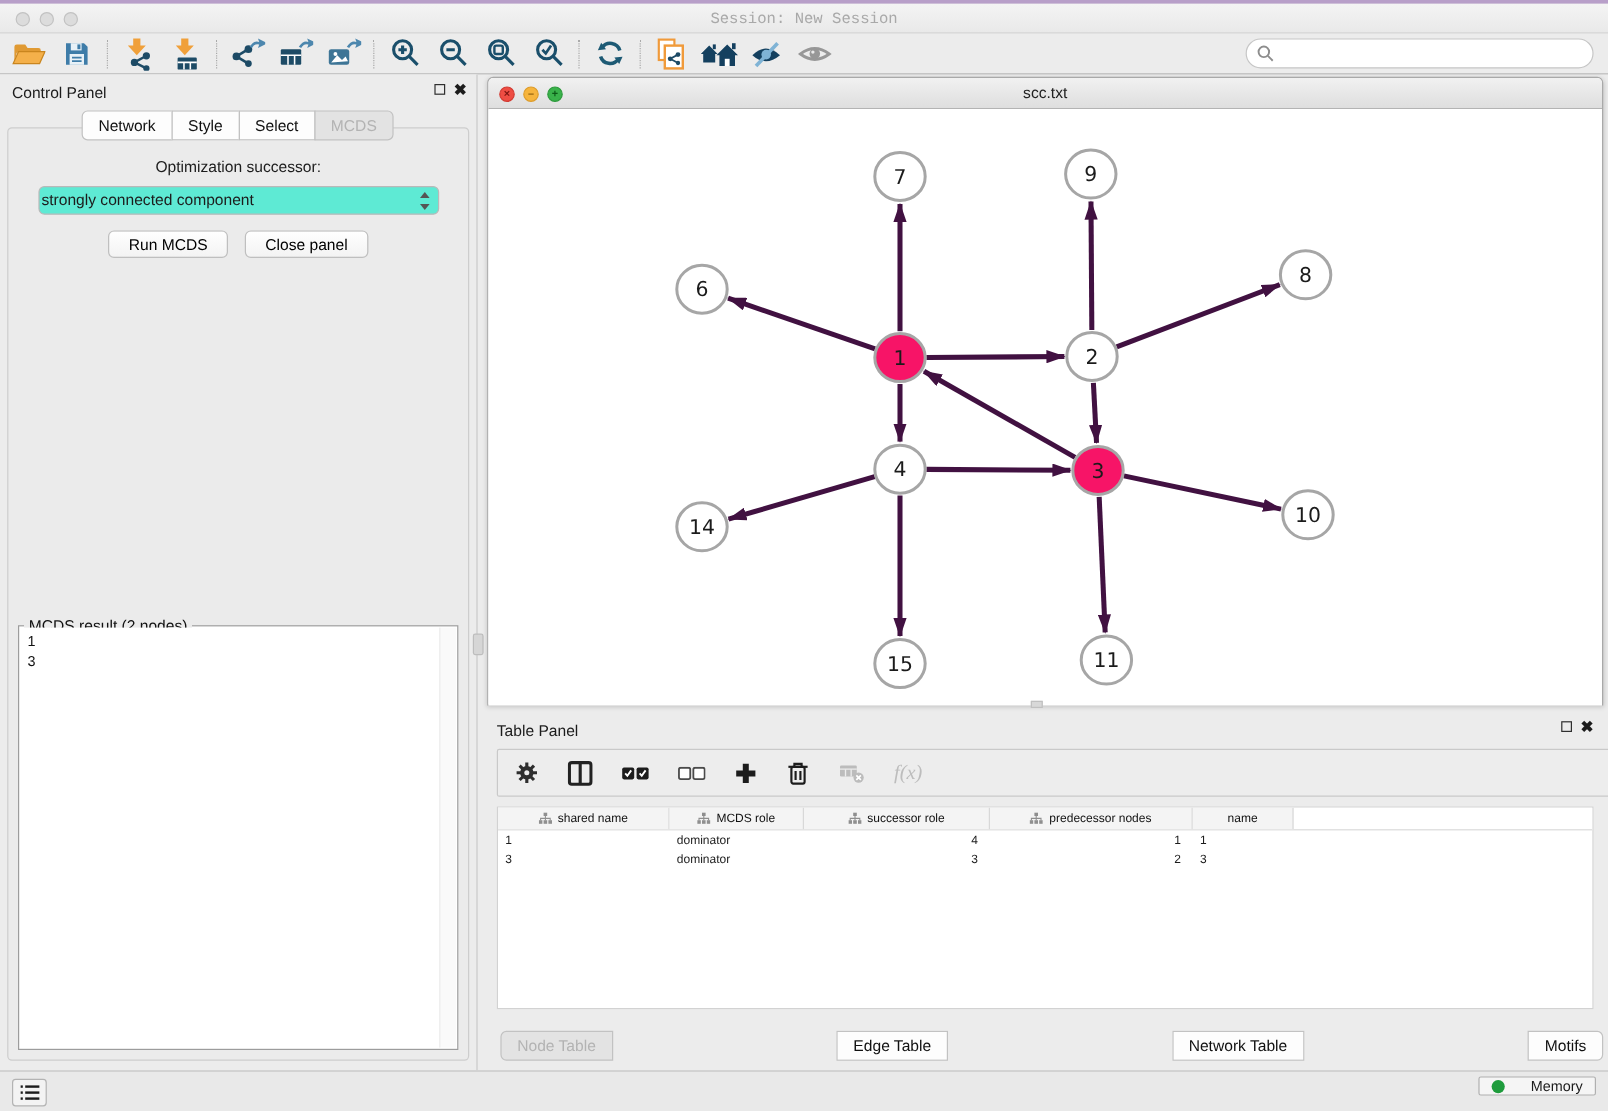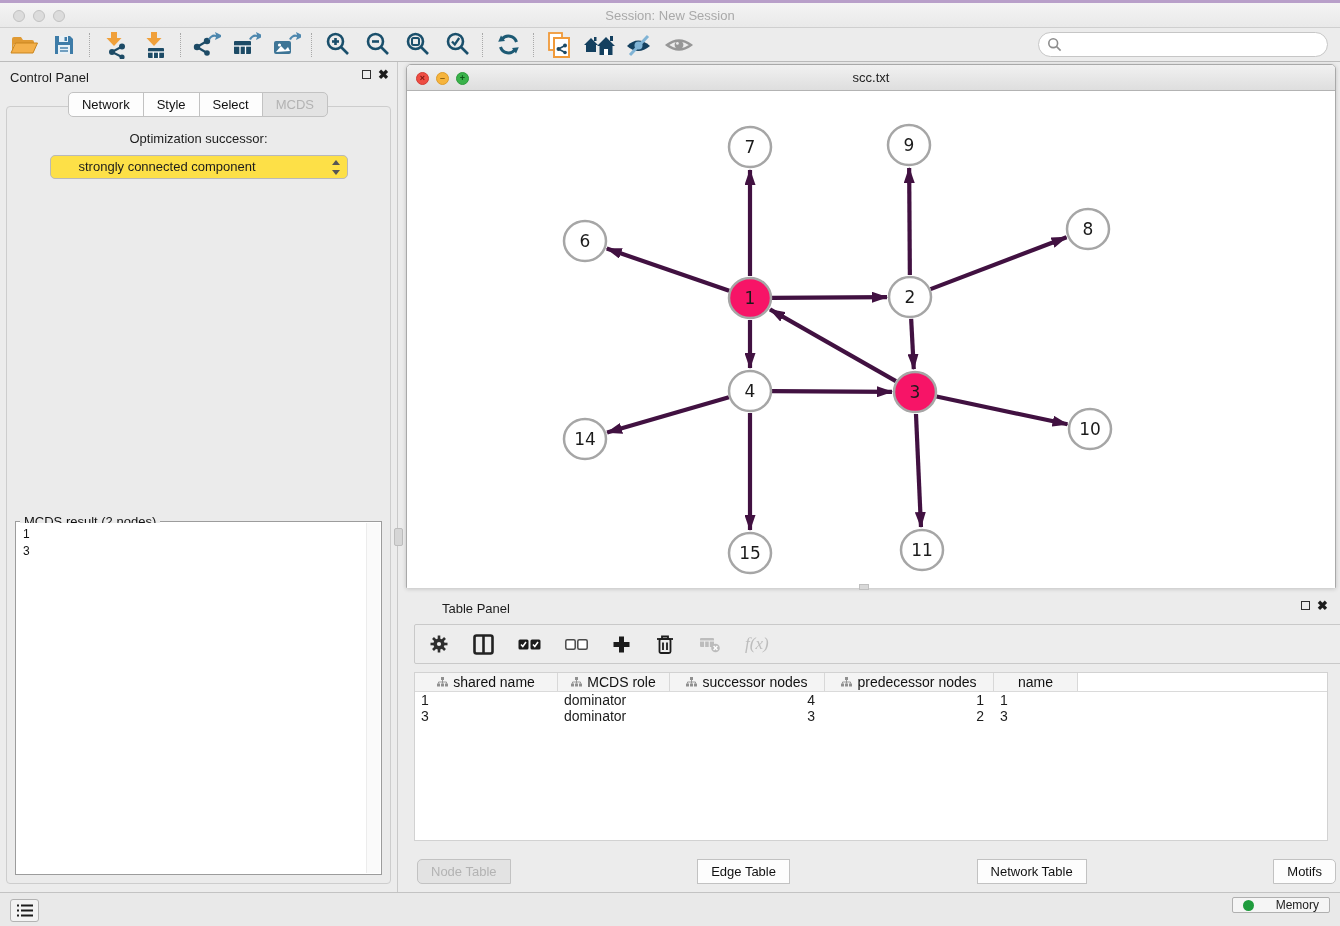--- a/index.html
+++ b/index.html
@@ -13,21 +13,21 @@
   .titlebar {
     position:absolute; top:0; left:0; width:1340px; height:28px;
     border-top:3px solid #b89fc9;
     background:linear-gradient(#f4f4f4,#e9e9e9);
     border-bottom:1px solid #cfcfcf;
   }
   .traffic { position:absolute; top:7px; width:12px; height:12px; border-radius:50%;
     background:#dcdcdc; border:1px solid #c2c2c2; }
   .t1{left:13px}.t2{left:33px}.t3{left:53px}
   .app-title { position:absolute; left:0; right:0; top:0; height:17px; line-height:26px;
-    text-align:center; font-size:13px; color:#a9a9a9; }
+    text-align:center; font-size:13px; color:#a9a9a9;font-family:Liberation Mono, monospace; }
 
   
   .toolbar {
     position:absolute; top:28px; left:0; width:1340px; height:34px;
     background:#ececec; border-bottom:1px solid #bcbcbc;
     display:flex; align-items:center; padding-left:4px;
   }
   .tbi { width:40px; height:30px; display:flex; align-items:center; justify-content:center; cursor:default; }
   .sep { width:1px; height:24px; border-left:1px dotted #a9a9a9; margin:0 5px; }
   .searchbox {
@@ -55,23 +55,23 @@
   }
   .tab:first-child { border-radius:5px 0 0 5px; }
   .tab:last-child  { border-radius:0 5px 5px 0; }
   .tab.disabled-selected { background:#e3e3e3; color:#b3b3b3; }
   .cp-content {
     position:absolute; left:6px; right:6px; top:44px; bottom:8px;
     border:1px solid #cdcdcd; border-radius:4px; background:#ebebeb;
   }
   .opt-label { text-align:center; margin-top:24px; font-size:13px; }
   .dropdown {
-    width:298px; height:24px; margin:9px auto 0 auto; background:#fde047;
+    width:334px; height:24px; margin:9px auto 0 auto; background:#5eead4;
     border:1px solid #b9b9b9; border-radius:5px; position:relative;
-    font-size:13px; line-height:22px; padding-left:28px;
+    font-size:13px; line-height:22px; padding-left:2px;
   }
   .dd-stepper { position:absolute; right:5px; top:3px; width:12px; height:17px; }
   .dd-stepper svg { display:block; }
   .btn-row { display:flex; justify-content:center; gap:14px; margin-top:13px; }
   .mac-btn {
     font-size:13px; font-family:"Liberation Sans",sans-serif;
     background:linear-gradient(#ffffff,#f3f3f3); border:1px solid #bfbfbf;
     border-radius:5px; padding:3px 16px; cursor:default;
   }
   .result-fieldset {
@@ -105,32 +105,32 @@
         font-size:9px; font-weight:bold; line-height:13px; }
   .tl-close { left:9px;  background:#ee4d43; border:1px solid #d23b33; color:#7c1410; }
   .tl-min   { left:29px; background:#f6b43c; border:1px solid #dd9c2b; color:#8a5d0d; }
   .tl-max   { left:49px; background:#39b24a; border:1px solid #2d9a3c; color:#0d5a18; }
   .net-canvas { position:absolute; left:0; top:26px; width:928px; height:497px; background:#fff; }
   .h-handle { position:absolute; left:452px; bottom:-3px; width:10px; height:6px;
     background:#d8d8d8; border:1px solid #c0c0c0; }
 
   
   .table-panel { position:absolute; left:406px; top:596px; width:930px; height:296px; }
-  .tp-header { height:24px; position:relative;margin-left:28px; }
+  .tp-header { height:24px; position:relative; }
   .tp-title { position:absolute; left:8px; top:5px; font-size:13px; }
   .tp-toolbar {
     position:absolute; left:8px; top:28px; width:1040px; height:40px;
     border:1px solid #c9c9c9; border-radius:2px; background:#ededed;
     display:flex; align-items:center; padding-left:14px; gap:24px;
   }
   .tpi { display:flex; align-items:center; justify-content:center; height:24px; cursor:default; }
   .fx-label { font-family:"Liberation Serif", serif; font-style:italic; font-size:17px; color:#bdbdbd; }
   .tp-table {
     position:absolute; left:8px; top:76px; width:914px; height:169px;
-    background:#fff; border:1px solid #d2d2d2; overflow:hidden; font-size:14px;
+    background:#fff; border:1px solid #d2d2d2; overflow:hidden; font-size:10px;
   }
   .thead { display:flex; height:19px; border-bottom:1px solid #dadada; background:#fff; }
   .th {
     background:#f4f4f4; border-right:1px solid #d8d8d8; display:flex;
     align-items:center; justify-content:center; gap:5px; color:#111;
   }
   .trow { display:flex; height:16px; align-items:center; }
   .td { padding:0 6px; overflow:hidden; white-space:nowrap; }
   .c0{width:143px}.c1{width:112px}.c2{width:155px}.c3{width:169px}.c4{width:84px}
   .td.num { text-align:right; padding-right:10px; }
@@ -359,20 +359,24 @@
   <div class="cp-content">
     <div class="opt-label">Optimization successor:</div>
     <div class="dropdown">
       <span>strongly connected component</span>
       <span class="dd-stepper">
         <svg width="12" height="17" viewBox="0 0 12 17">
           <path d="M6 1 L10 6 H2 Z" fill="#555"></path>
           <path d="M6 16 L2 11 H10 Z" fill="#555"></path>
         </svg>
       </span>
+    </div>
+    <div class="btn-row">
+      <button class="mac-btn">Run MCDS</button>
+      <button class="mac-btn">Close panel</button>
     </div>
     <div class="result-fieldset">
       <span class="result-legend">MCDS result (2 nodes)</span>
       <div class="result-box">
         <div>1</div>
         <div>3</div>
         <div class="result-scroll"></div>
       </div>
     </div>
   </div>
@@ -561,21 +565,21 @@
       <span class="th c2">
         <svg width="11" height="10" viewBox="0 0 11 10">
           <g fill="#8f8f8f">
               <rect x="4" y="0" width="3" height="3"></rect>
               <rect x="0" y="6.5" width="3" height="3"></rect>
               <rect x="4" y="6.5" width="3" height="3"></rect>
               <rect x="8" y="6.5" width="3" height="3"></rect>
             </g>
           <path d="M5.5 3 v2 M1.5 6.5 v-1.5 h8 v1.5 M5.5 5 v1.5" stroke="#8f8f8f" fill="none" stroke-width="0.9"></path>
         </svg>
-        <span>successor nodes</span>
+        <span>successor role</span>
       </span>
       <span class="th c3">
         <svg width="11" height="10" viewBox="0 0 11 10">
           <g fill="#8f8f8f">
               <rect x="4" y="0" width="3" height="3"></rect>
               <rect x="0" y="6.5" width="3" height="3"></rect>
               <rect x="4" y="6.5" width="3" height="3"></rect>
               <rect x="8" y="6.5" width="3" height="3"></rect>
             </g>
           <path d="M5.5 3 v2 M1.5 6.5 v-1.5 h8 v1.5 M5.5 5 v1.5" stroke="#8f8f8f" fill="none" stroke-width="0.9"></path>

